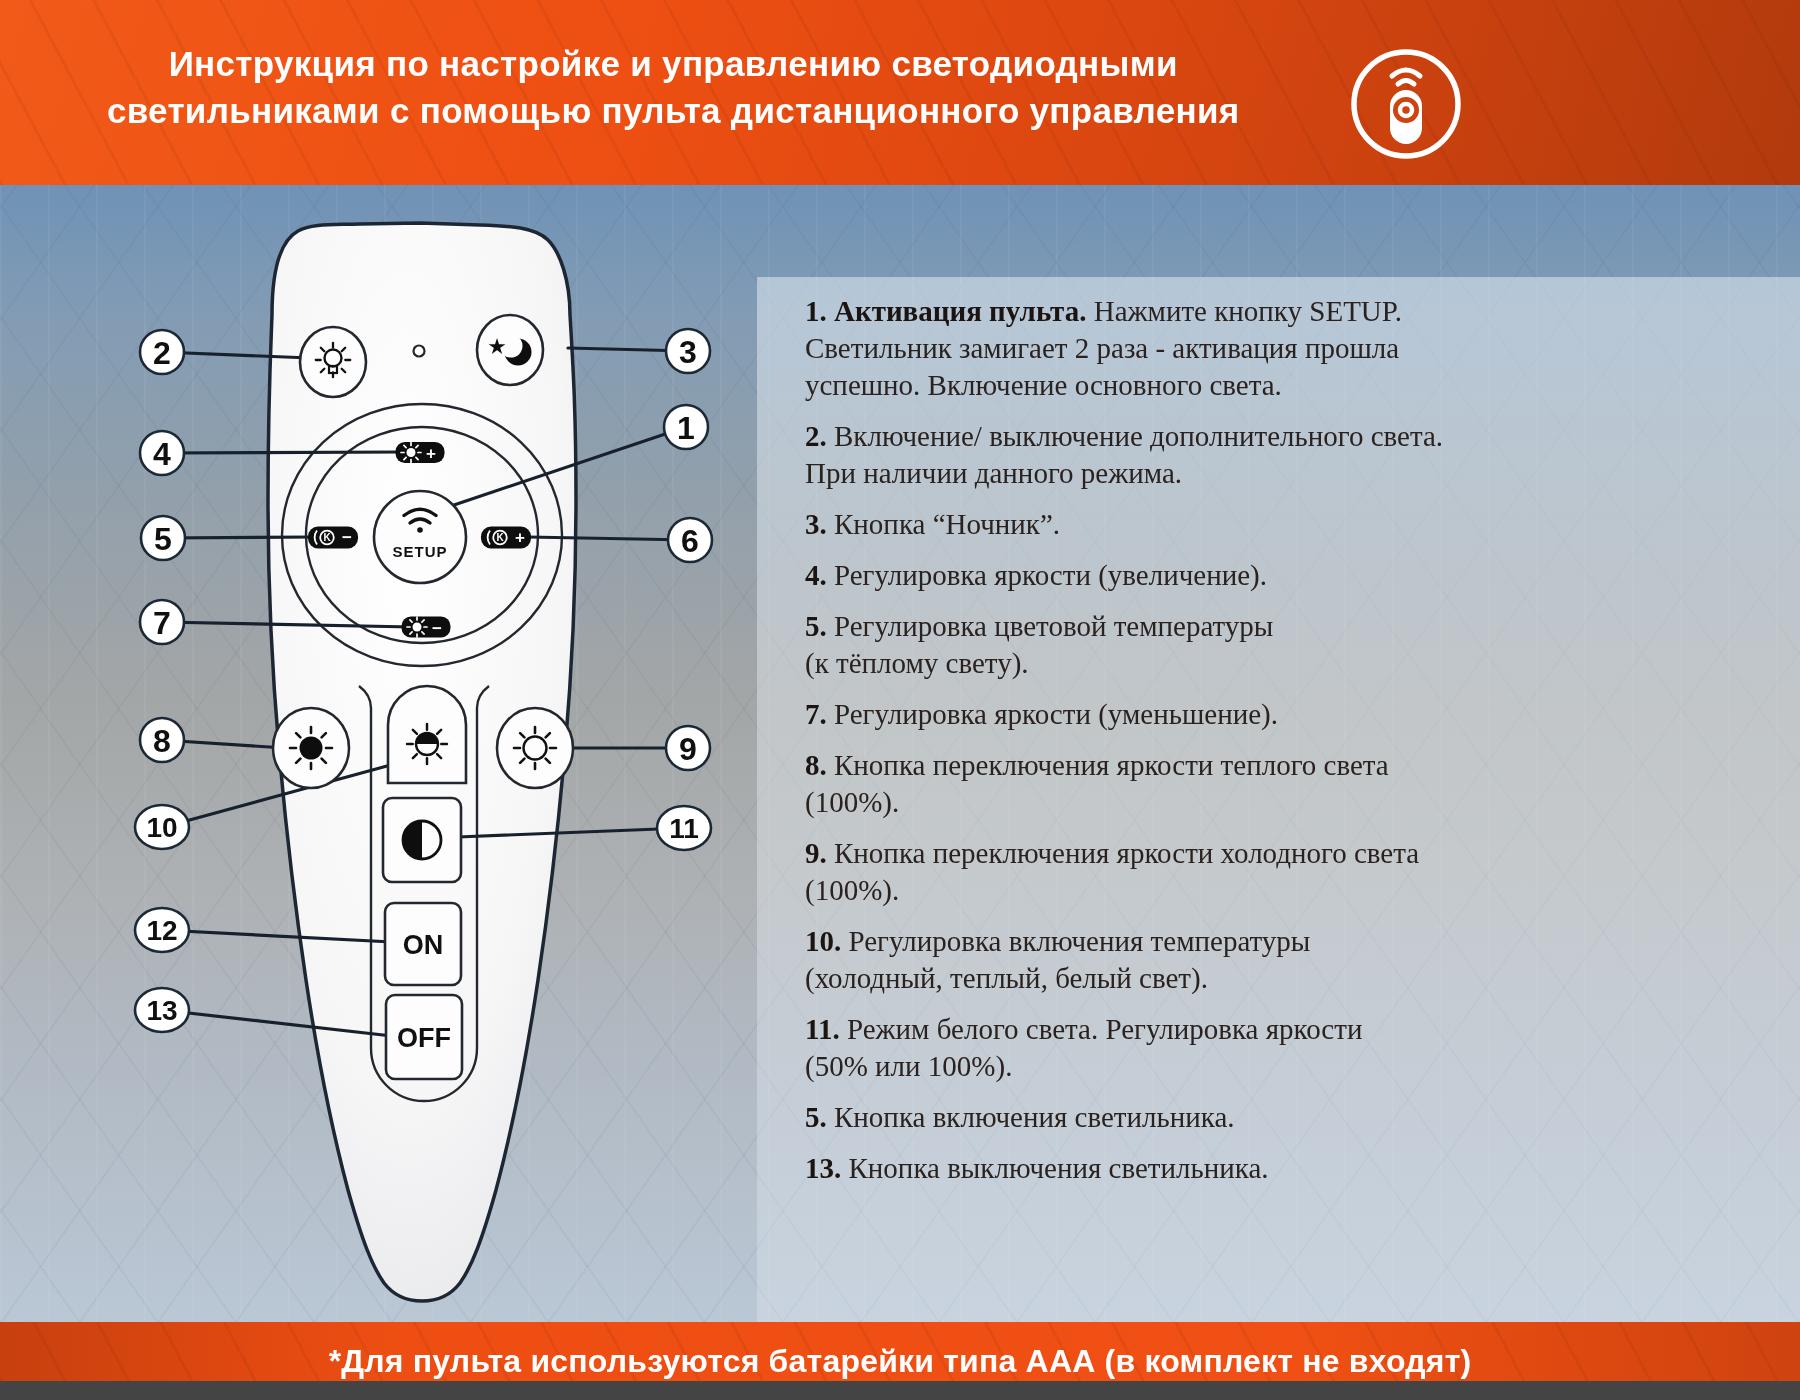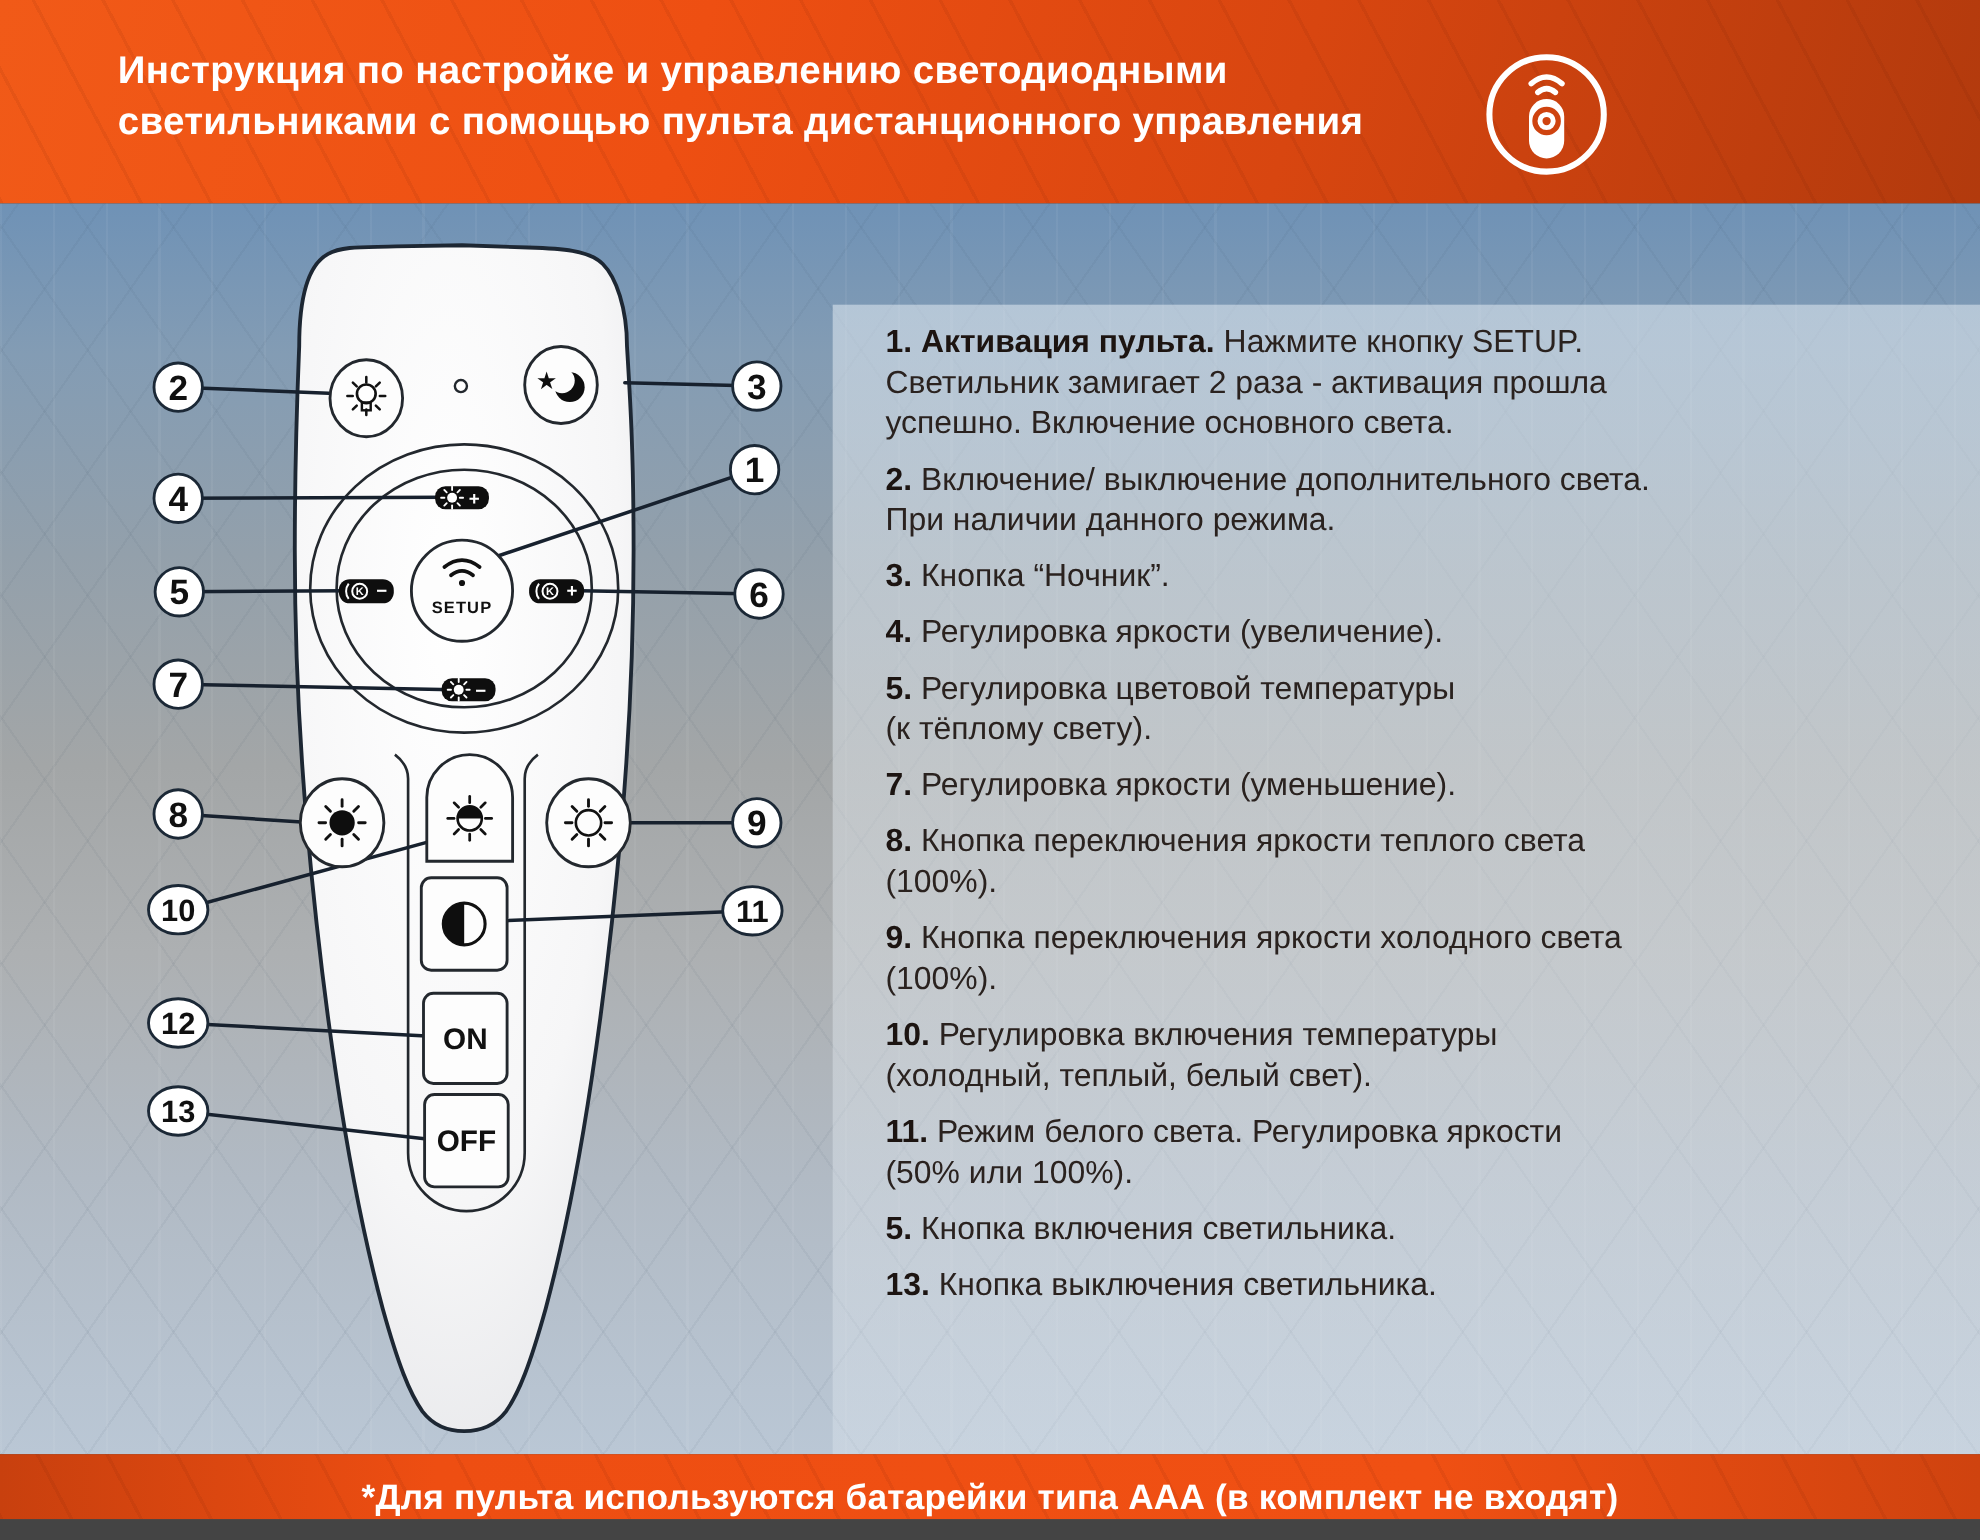--- a/index.html
+++ b/index.html
@@ -3,38 +3,38 @@
 <meta charset="utf-8">
 <style>
   html,body{margin:0;padding:0;background:#444;}
   #stage{position:relative;width:1800px;height:1400px;overflow:hidden;
          font-family:"Liberation Sans",sans-serif;-webkit-font-smoothing:antialiased;}
 
   
   .header{position:absolute;left:0;top:0;width:1800px;height:185px;
     background:
       repeating-linear-gradient(62deg, rgba(90,20,0,0.08) 0 3px, transparent 3px 56px),
-      linear-gradient(105deg,#f15a18 0%,#ee4f12 35%,#d84610 65%,#b23a0d 100%);}
+      linear-gradient(105deg,#f15a18 0%,#ee4f12 35%,#d84610 65%,#b23a0d 100%); text-align: center;}
   .header-title{position:absolute;left:107px;top:40px;color:#ffffff;
     font-size:35px;line-height:47px;font-weight:bold;white-space:pre-line;letter-spacing:.3px;}
   .header-icon{position:absolute;left:1344px;top:42px;}
 
   
   .main{position:absolute;left:0;top:185px;width:1800px;height:1137px;
     background:
       repeating-linear-gradient(90deg, rgba(255,255,255,0.05) 0 2px, transparent 2px 48px),
       repeating-linear-gradient(55deg, rgba(40,60,80,0.05) 0 2px, transparent 2px 64px),
       repeating-linear-gradient(-55deg, rgba(40,60,80,0.05) 0 2px, transparent 2px 64px),
       linear-gradient(180deg,#6f92b6 0%,#839cb4 12%,#93a0ab 28%,#a3a6a7 45%,#adb0b2 60%,#b1bac4 78%,#bac7d5 100%);}
 
   
   .panel{position:absolute;left:757px;top:92px;width:1043px;height:1045px;
     background:linear-gradient(180deg, rgba(236,243,249,0.50) 0%, rgba(236,243,249,0.28) 100%);
     box-sizing:border-box;padding:16px 28px 0 48px;}
-  .item{margin:0 0 14px 0;font-size:29px;line-height:37px;color:#2a221f;}
+  .item{margin:0 0 14px 0;font-size:29px;line-height:37px;color:#2a221f;font-family:Liberation Serif, serif;}
   .item b{font-weight:bold;color:#1c1411;}
   .rest{white-space:pre-line;}
 
   
   .remote-wrap{position:absolute;left:120px;top:15px;width:680px;height:1120px;}
 
   
   .footer{position:absolute;left:0;top:1322px;width:1800px;height:59px;
     background:
       repeating-linear-gradient(62deg, rgba(90,20,0,0.08) 0 3px, transparent 3px 56px),

